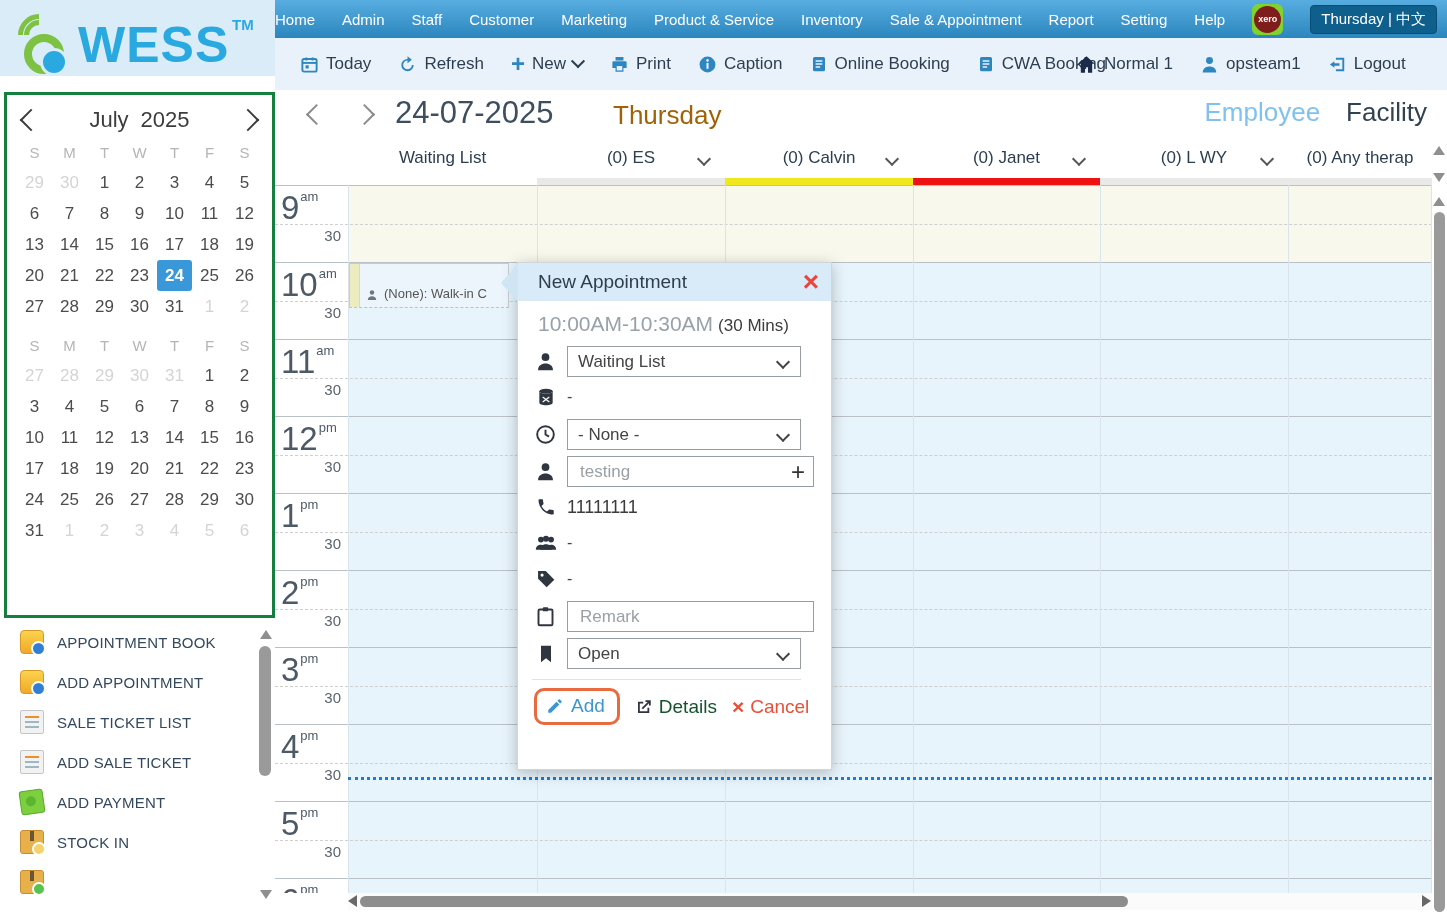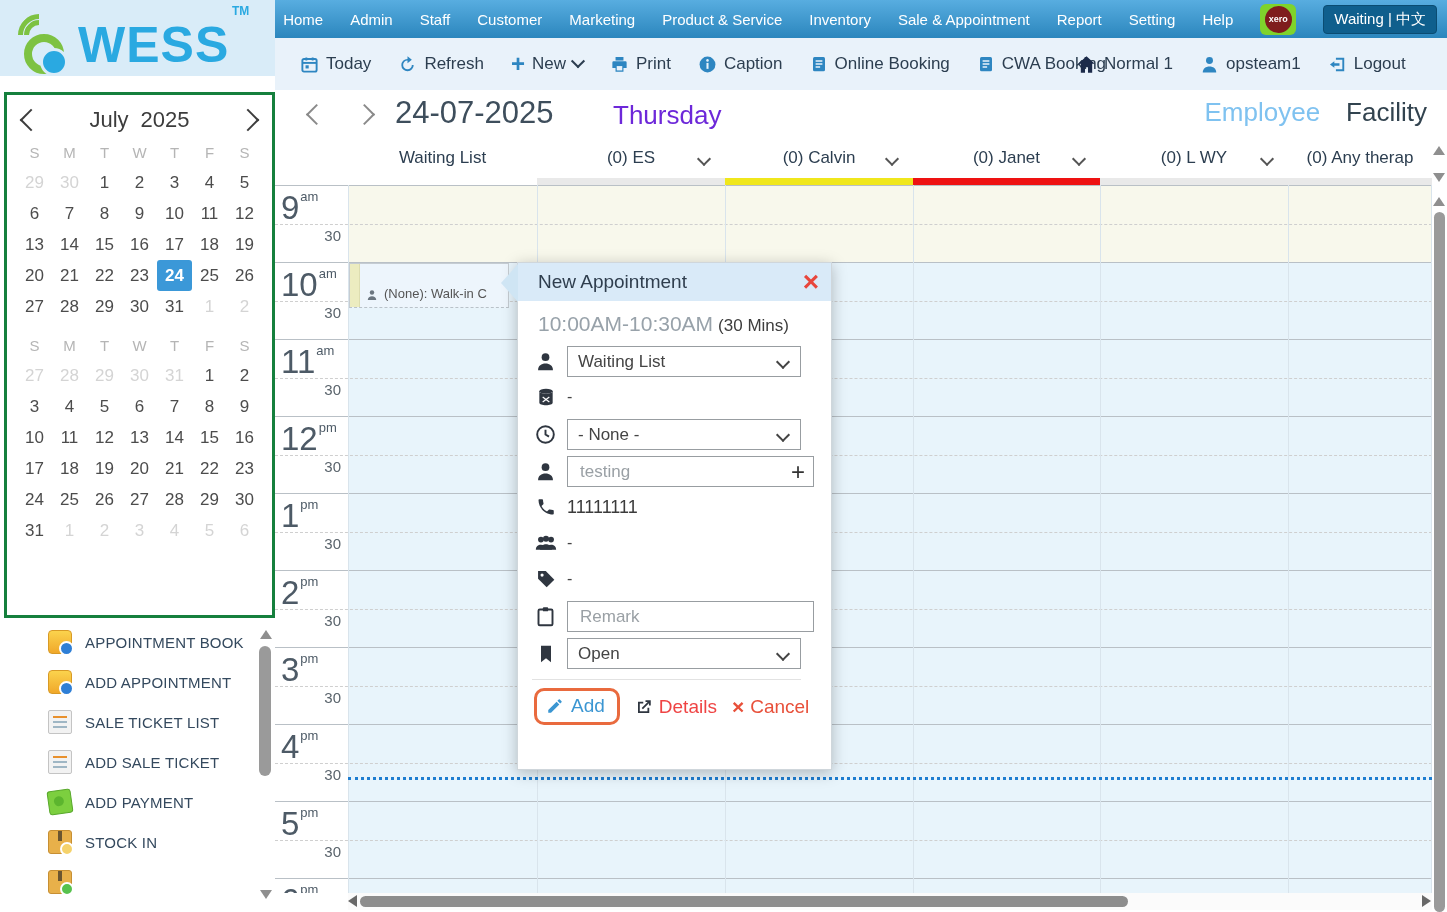--- a/index.html
+++ b/index.html
@@ -7,21 +7,21 @@
        font-family:"Liberation Sans",sans-serif;color:#2c3e50;}
   
   .logo-area{position:absolute;left:0;top:0;width:275px;height:76px;background:#d9ecf8;}
   .logo-mark{position:absolute;left:18px;top:14px;width:56px;height:62px;}
   .logo-arc{position:absolute;border:5px solid transparent;border-top:5px solid #7dc242;border-radius:50%;transform:rotate(-45deg);}
   .logo-arc.a1{left:6px;top:6px;width:20px;height:20px;}
   .logo-arc.a2{left:0;top:0;width:32px;height:32px;}
   .logo-ring{position:absolute;left:6px;top:20px;width:24px;height:24px;border:8px solid #7dc242;border-radius:50%;}
   .logo-dot{position:absolute;left:22px;top:34px;width:22px;height:22px;background:#2aa9e1;border:3px solid #d9ecf8;border-radius:50%;}
   .logo-text{position:absolute;left:78px;top:16px;font-size:50px;font-weight:700;color:#2aa9e1;letter-spacing:1px;}
-  .logo-tm{position:absolute;left:232px;top:4px;font-size:12px;font-weight:700;color:#2aa9e1;}
+  .logo-tm{position:absolute;left:232px;top:16px;font-size:15px;font-weight:700;color:#2aa9e1;}
   
   .topnav{position:absolute;left:275px;top:0;right:0;height:38px;
           background:linear-gradient(#58ade0,#2b86bd);display:flex;align-items:center;
           justify-content:flex-end;gap:27px;padding-right:10px;color:#fff;font-size:15px;}
   .nav-item{cursor:default;white-space:nowrap;}
   .xero-badge{width:36px;height:31px;background:#7fd32c;border-radius:6px;display:flex;align-items:center;justify-content:center;}
   .xero-circle{width:27px;height:27px;border-radius:50%;background:#7f1d1d;color:#fff;font-size:9px;font-weight:700;
                display:flex;align-items:center;justify-content:center;}
   .lang-btn{background:#0f5f8d;border:1px solid #0a4c72;border-radius:4px;padding:4px 10px;font-size:15px;color:#fff;white-space:nowrap;}
   
@@ -41,21 +41,21 @@
   .cal-title{flex:1;text-align:center;font-size:22px;color:#3c3c3c;}
   .cal-title .yr{margin-left:12px;}
   .cal-nav{width:14px;height:14px;border-left:2px solid #3c3c3c;border-bottom:2px solid #3c3c3c;}
   .cal-prev{transform:rotate(45deg);}
   .cal-next{transform:rotate(225deg);}
   .cal-grid{display:grid;grid-template-columns:repeat(7,1fr);padding:2px 10px;text-align:center;}
   .cal-dh{font-size:15px;color:#b5b5b5;height:28px;line-height:28px;}
   .cal-d{font-size:17px;color:#4c4c4c;height:31px;line-height:31px;}
   .cal-d.muted{color:#d4d4d4;}
   .cal-d.sel{background:#3b98d8;color:#fff;border-radius:3px;font-weight:700;}
-  .menu{position:absolute;left:0;top:532px;right:0;bottom:0;overflow:hidden;padding-left:28px;}
+  .menu{position:absolute;left:0;top:532px;right:0;bottom:0;overflow:hidden;}
   .menu-item{display:flex;align-items:center;gap:13px;padding:8px 0 8px 20px;font-size:15px;color:#34495e;letter-spacing:.2px;}
   .mi{width:22px;height:22px;position:relative;border-radius:4px;flex:0 0 auto;}
   .mi-appointment{background:linear-gradient(#fbd34d,#f0a82a);border:1px solid #d89a26;}
   .mi-appointment::after{content:'';position:absolute;right:-3px;bottom:-3px;width:11px;height:11px;border-radius:50%;background:#2f7fd6;border:2px solid #fff;}
   .mi-ticket{background:#f2f2f2;border:1px solid #c4c4c4;border-radius:2px;}
   .mi-ticket::before{content:'';position:absolute;left:4px;top:5px;right:4px;height:2px;background:#e8902c;box-shadow:0 5px 0 #9fb6c4,0 10px 0 #9fb6c4;}
   .mi-payment{background:#7ccf3f;border:1px solid #58a82b;transform:rotate(-8deg);border-radius:3px;}
   .mi-payment::after{content:'';position:absolute;left:5px;top:5px;width:10px;height:10px;border-radius:50%;background:#5cb52e;}
   .mi-customer{background:#fff;border:1px solid #b9c6d0;border-radius:2px;}
   .mi-customer::before{content:'';position:absolute;left:3px;top:4px;right:3px;height:3px;background:#4a90d9;}
@@ -69,21 +69,21 @@
   .tri-up{border-left:6px solid transparent;border-right:6px solid transparent;border-bottom:9px solid #8f8f8f;}
   .tri-down{border-left:6px solid transparent;border-right:6px solid transparent;border-top:9px solid #8f8f8f;}
   .menu-thumb{position:absolute;left:1px;width:12px;border-radius:6px;background:#9a9a9a;}
   
   .main{position:absolute;left:275px;top:90px;right:0;bottom:0;background:#fff;}
   .datebar{position:relative;height:50px;}
   .db-chev{position:absolute;top:17px;width:13px;height:13px;border-left:2px solid #8a8a8a;border-bottom:2px solid #8a8a8a;}
   .db-prev{left:34px;transform:rotate(45deg);}
   .db-next{left:82px;transform:rotate(225deg);}
   .db-date{position:absolute;left:120px;top:5px;font-size:31px;color:#3e4e5c;}
-  .db-weekday{position:absolute;left:338px;top:10px;font-size:26px;color:#6d28d9;}
+  .db-weekday{position:absolute;left:338px;top:10px;font-size:26px;color:#a16207;}
   .view-tabs{position:absolute;right:20px;top:7px;display:flex;gap:26px;font-size:26px;}
   .view-tab.active{color:#7fc2f0;}
   .view-tab{color:#32434f;}
   
   .sched-header{position:absolute;left:0;top:50px;width:1157px;height:45px;}
   .col-head{position:absolute;top:0;height:45px;}
   .col-label{position:absolute;left:0;right:0;top:8px;text-align:center;font-size:17px;color:#2c3e50;white-space:nowrap;overflow:hidden;}
   .col-chev{position:absolute;right:16px;top:14px;width:8px;height:8px;border-right:2px solid #555;border-bottom:2px solid #555;transform:rotate(45deg);}
   .col-bar{position:absolute;left:0;right:0;bottom:0;height:7px;}
   
@@ -128,21 +128,21 @@
         padding:0 10px;font-size:17px;color:#444;position:relative;background:#fff;box-sizing:border-box;}
   .sel-chev{position:absolute;right:12px;top:10px;width:8px;height:8px;border-right:2px solid #444;border-bottom:2px solid #444;transform:rotate(45deg);}
   .bare{border:none;outline:none;flex:1;font-size:17px;color:#444;font-family:"Liberation Sans",sans-serif;background:transparent;min-width:0;}
   .bare::placeholder{color:#9aa0a5;}
   .plus-btn{position:absolute;right:8px;top:1px;font-size:24px;color:#333;}
   .pval{font-size:16px;color:#444;}
   .pval.phone{font-size:18px;color:#3b3b3b;}
   .modal-foot{border-top:1px solid #e2e2e2;margin-top:10px;padding:8px 0 0 2px;display:flex;align-items:center;gap:15px;font-size:19px;}
   .add-wrap{border:3px solid #e96a3e;border-radius:10px;padding:4px 12px 5px 9px;display:flex;gap:7px;align-items:center;color:#3b96d2;}
   .foot-btn{display:flex;align-items:center;gap:6px;}
-  .details-btn{color:#ef4444;}
+  .details-btn{color:#14532d;}
   .cancel-btn{color:#e8503a;}
   .cancel-x{font-size:21px;font-weight:700;}
 </style>
 </head>
 <body>
 
 <div class="app">
 
   <div class="logo-area">
     <div class="logo-mark">
@@ -165,21 +165,21 @@
         <span class="nav-item">Product &amp; Service</span>
         <span class="nav-item">Inventory</span>
         <span class="nav-item">Sale &amp; Appointment</span>
         <span class="nav-item">Report</span>
         <span class="nav-item">Setting</span>
         <span class="nav-item">Help</span>
       </span>
     <span class="xero-badge">
       <span class="xero-circle">xero</span>
     </span>
-    <span class="lang-btn">Waiting | 中文</span>
+    <span class="lang-btn">Thursday | 中文</span>
   </div>
 
   <div class="toolbar">
       <span class="tb-item">
         <span class="ticon">
           <svg viewBox="0 0 24 24" width="19" height="19">
             <rect x="3" y="5" width="18" height="16" rx="2" fill="none" stroke="currentColor" stroke-width="2.4"></rect>
             <path d="M3 10h18" stroke="currentColor" stroke-width="2.4"></path>
             <path d="M8 3v4M16 3v4" stroke="currentColor" stroke-width="2.4"></path>
             <rect x="7" y="13" width="4" height="4" fill="currentColor"></rect>

